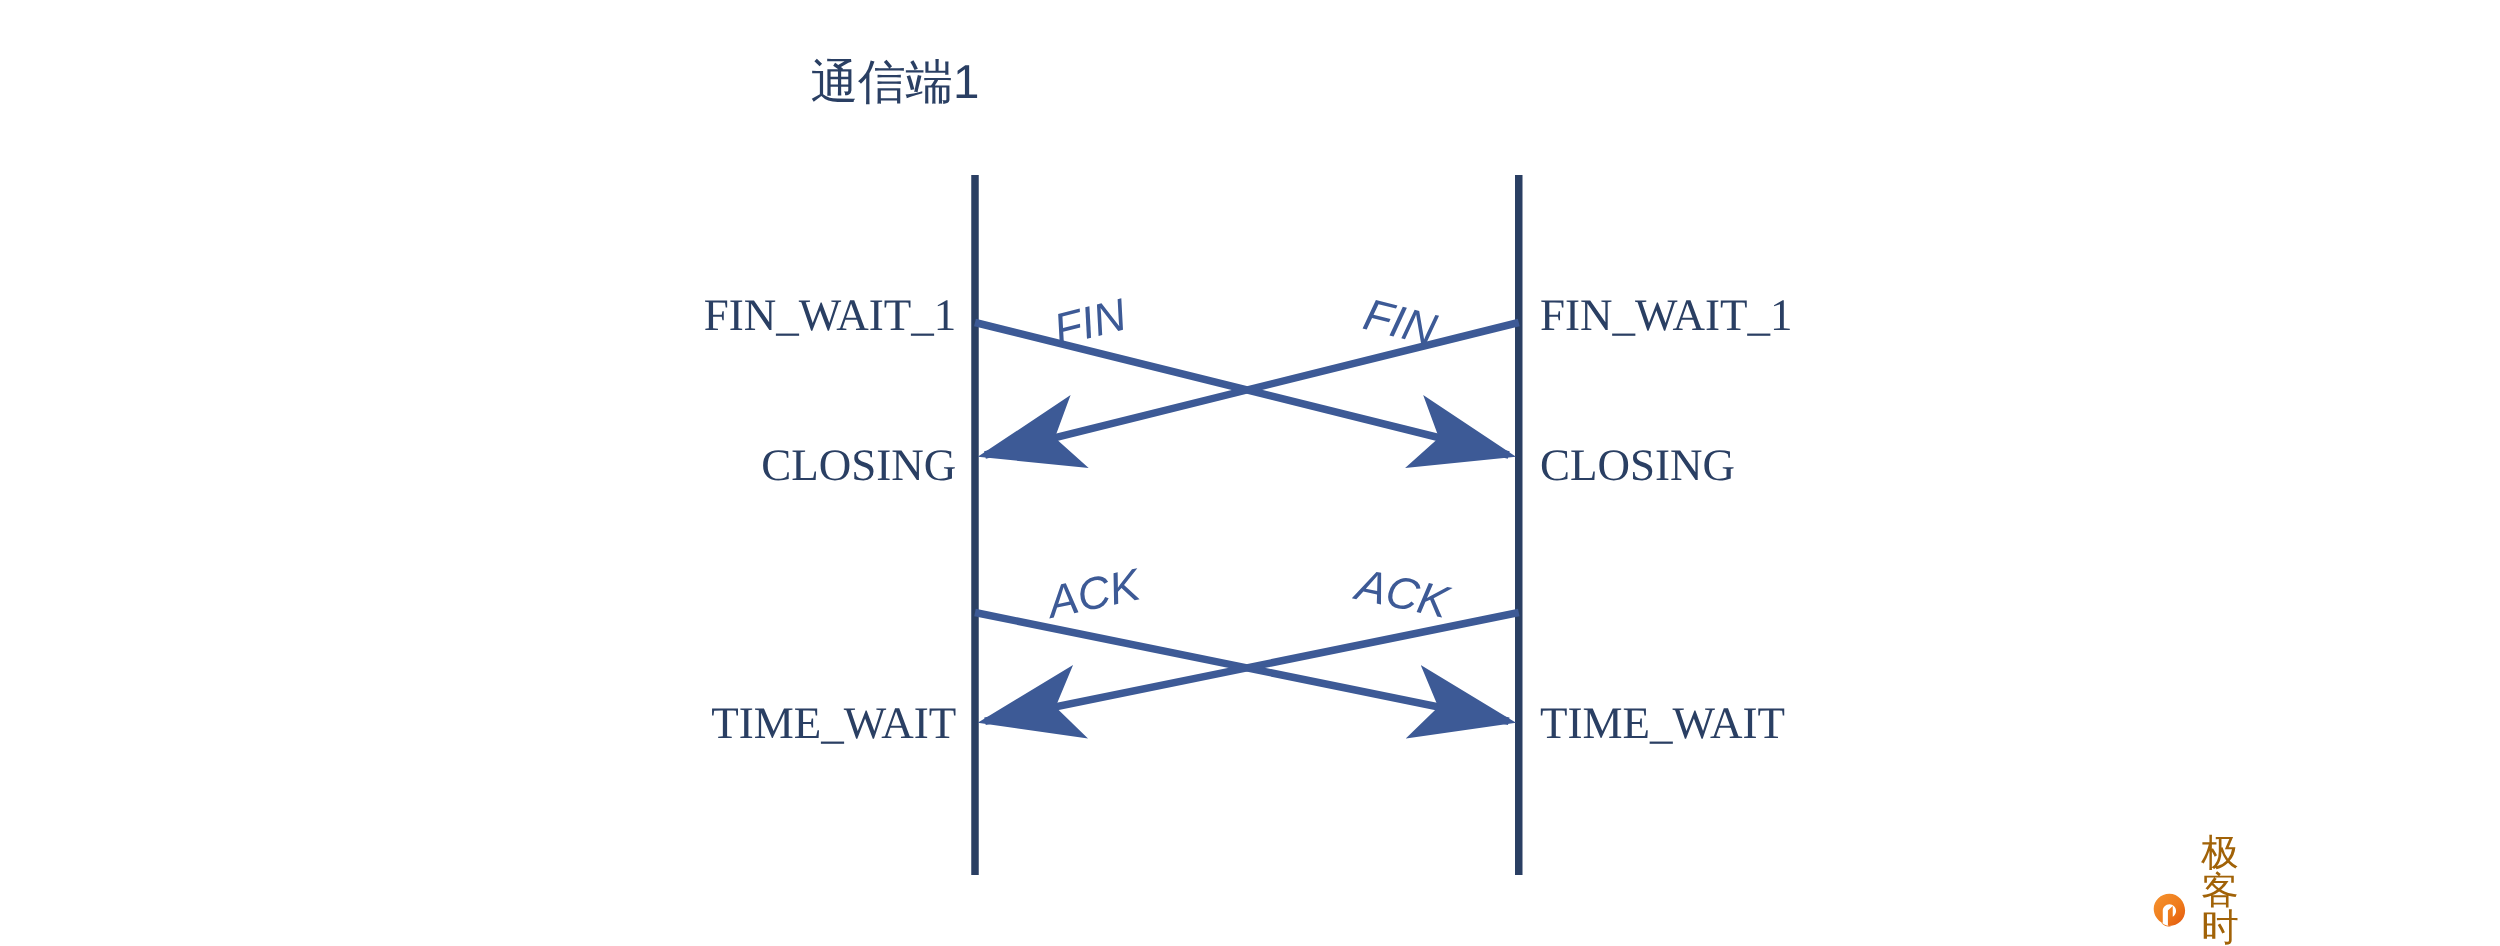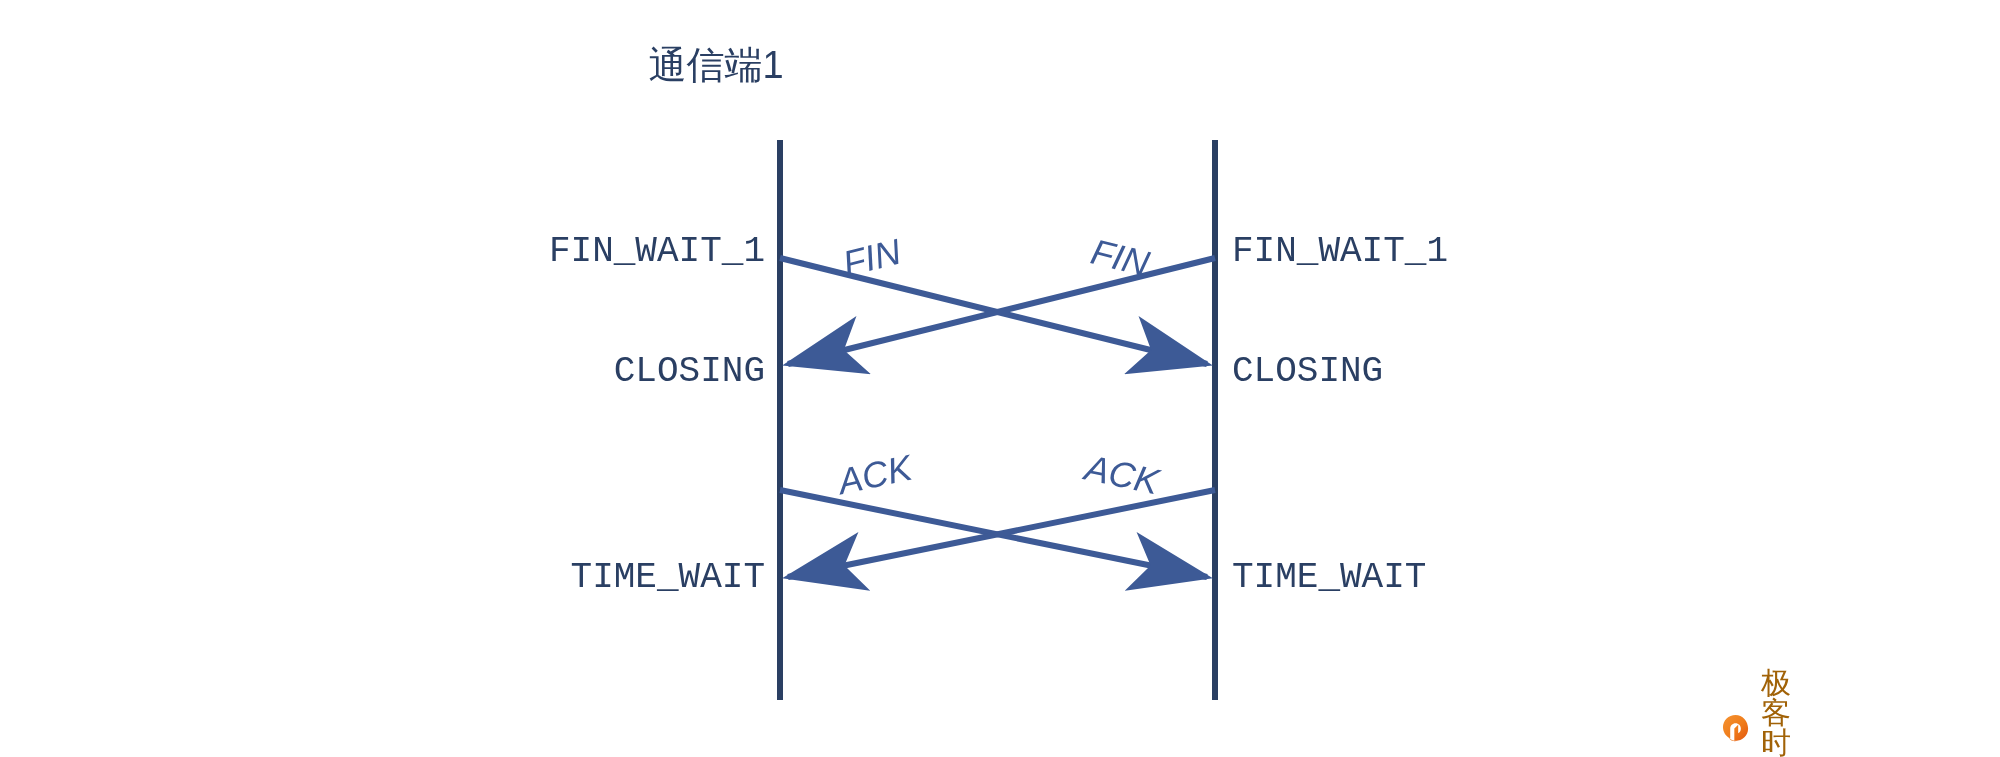--- a/index.html
+++ b/index.html
@@ -34,21 +34,21 @@
     white-space: nowrap;
     letter-spacing: 0px;
   }
   #peer1-title { left: 716px; top: 40px; transform: translateX(-50%); }
   #peer2-title { left: 1216px; top: 40px; transform: translateX(-50%); }
 
   .state-label {
     position: absolute;
     font-size: 36px;
     color: #2a3f63;
-    font-family: Liberation Mono, monospace;
+    font-family: Liberation Serif, serif;
     white-space: nowrap;
     line-height: 1;
   }
   .state-left  { text-align: right;  transform: translate(-100%, -50%); }
   .state-right { text-align: left;   transform: translate(0, -50%); }
 
   .msg-label {
     position: absolute;
     font-size: 36px;
     color: #3d5a96;

